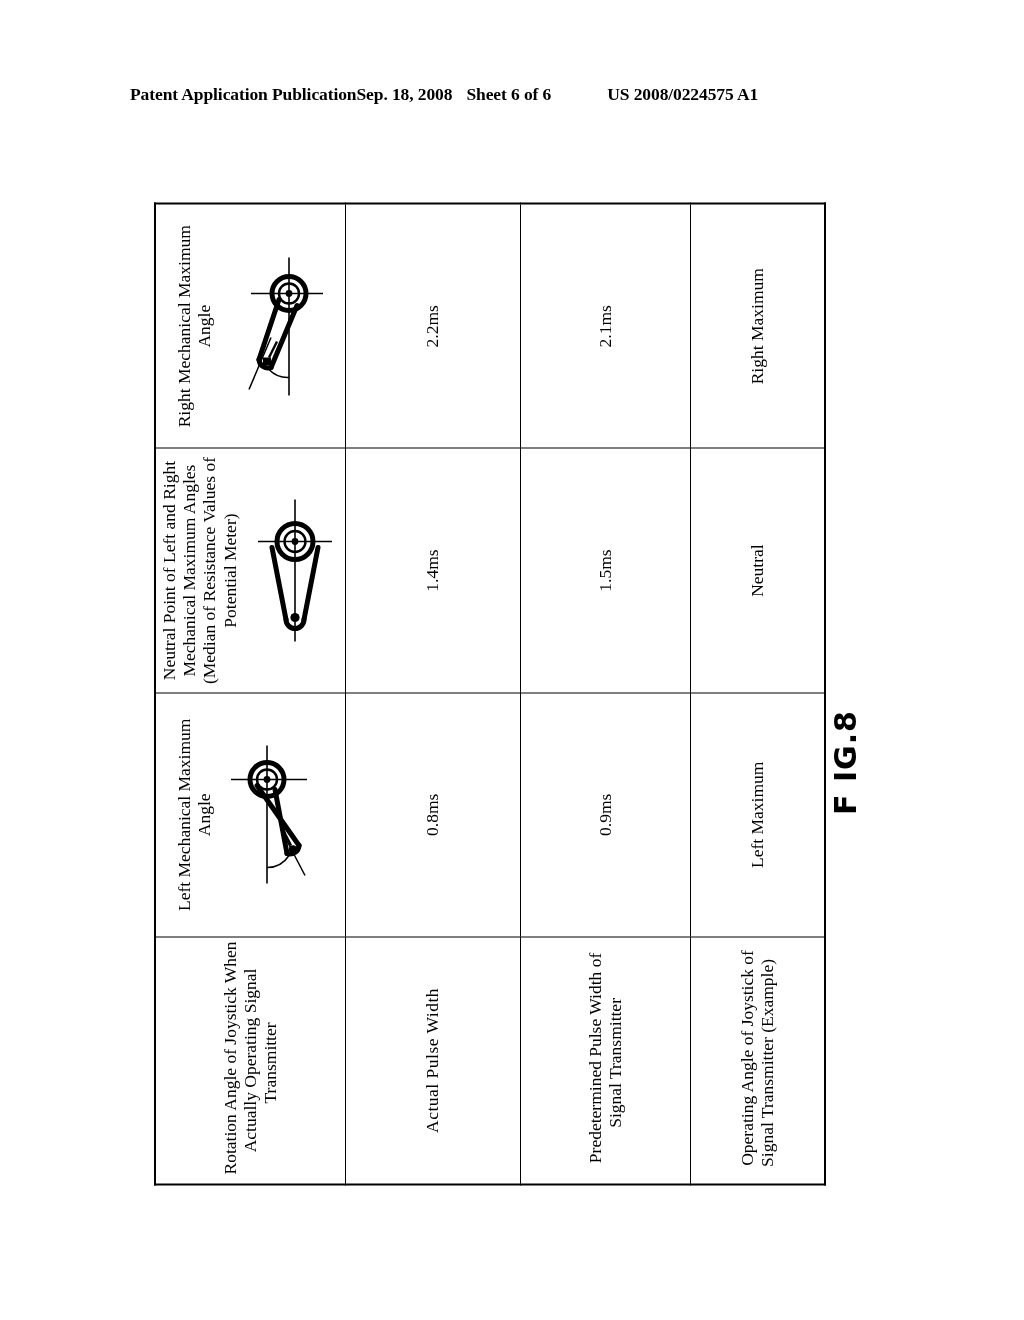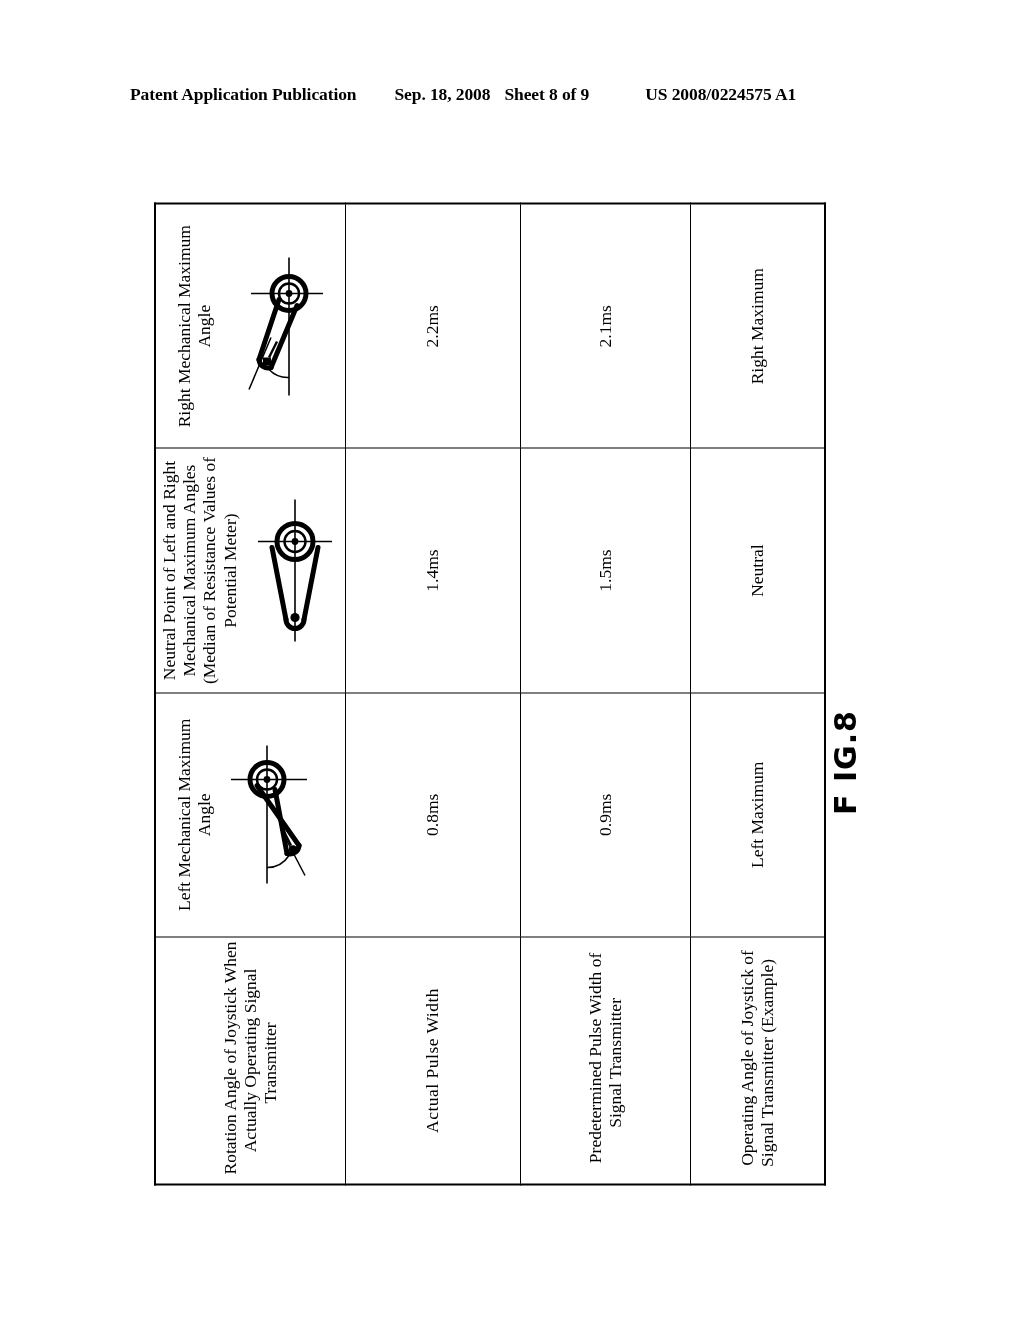--- a/index.html
+++ b/index.html
@@ -25,21 +25,21 @@
     height: 26px;
     font-family: "Liberation Serif", "DejaVu Serif", serif;
     font-weight: bold;
     font-size: 17.5px;
     letter-spacing: -0.1px;
     white-space: nowrap;
     display: flex;
     align-items: flex-start;
   }
   #pub-header .h-pub   { }
-  #pub-header .h-date  { margin-left: 38px; }
+  #pub-header .h-date  { }
   #pub-header .h-sheet { margin-left: 14px; }
   #pub-header .h-num   { margin-left: 56px; font-family: Liberation Serif, serif; }
 
   
   
   #figure-stage {
     position: absolute;
     left: 155px;
     top: 202px;
     width: 670px;
@@ -110,21 +110,21 @@
     letter-spacing: 1px;
     white-space: nowrap;
   }
 </style>
 </head>
 <body>
 
 <div id="pub-header">
   <span class="h-pub">Patent Application Publication</span>
   <span class="h-date">Sep. 18, 2008</span>
-  <span class="h-sheet">Sheet 8 of 9</span>
+  <span class="h-sheet">Sheet 6 of 6</span>
   <span class="h-num">US 2008/0224575 A1</span>
 </div>
 
 <div id="figure-stage">
 
   <table id="fig8-table">
 
     <tbody>
         <tr class="r-rot">
       <td class="col-hdr">

